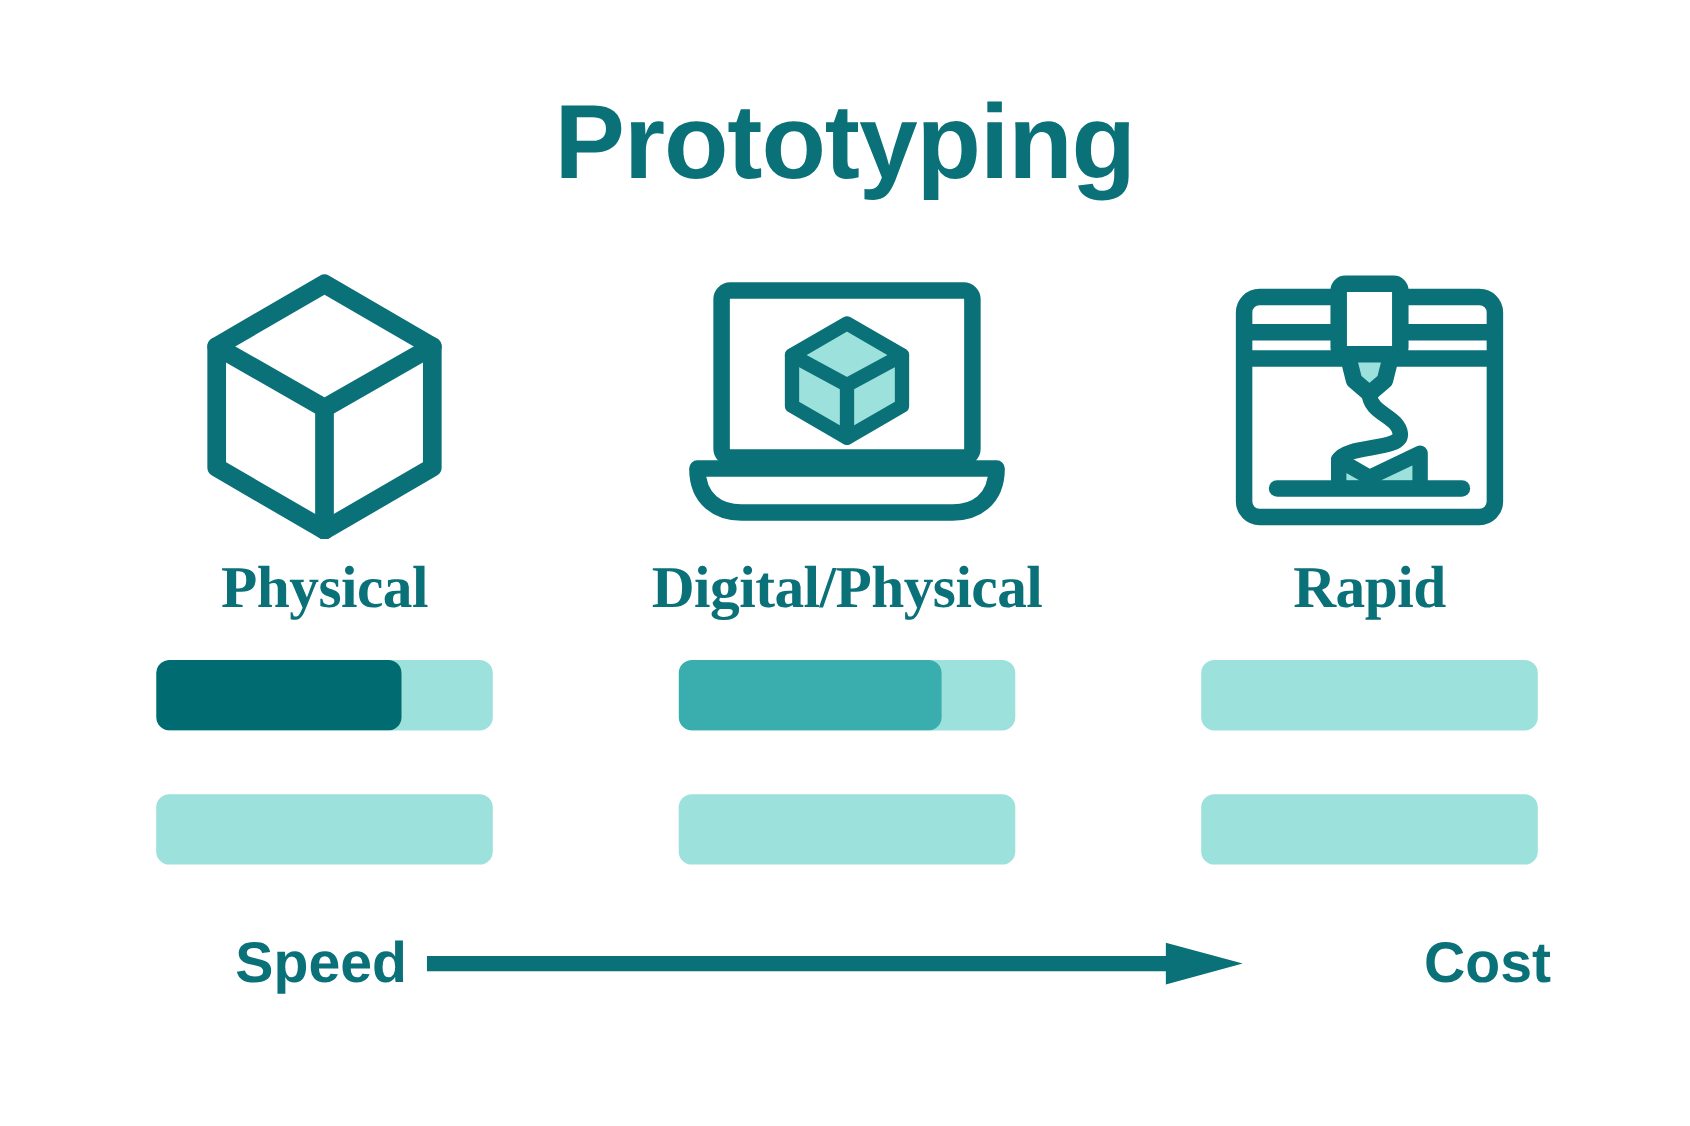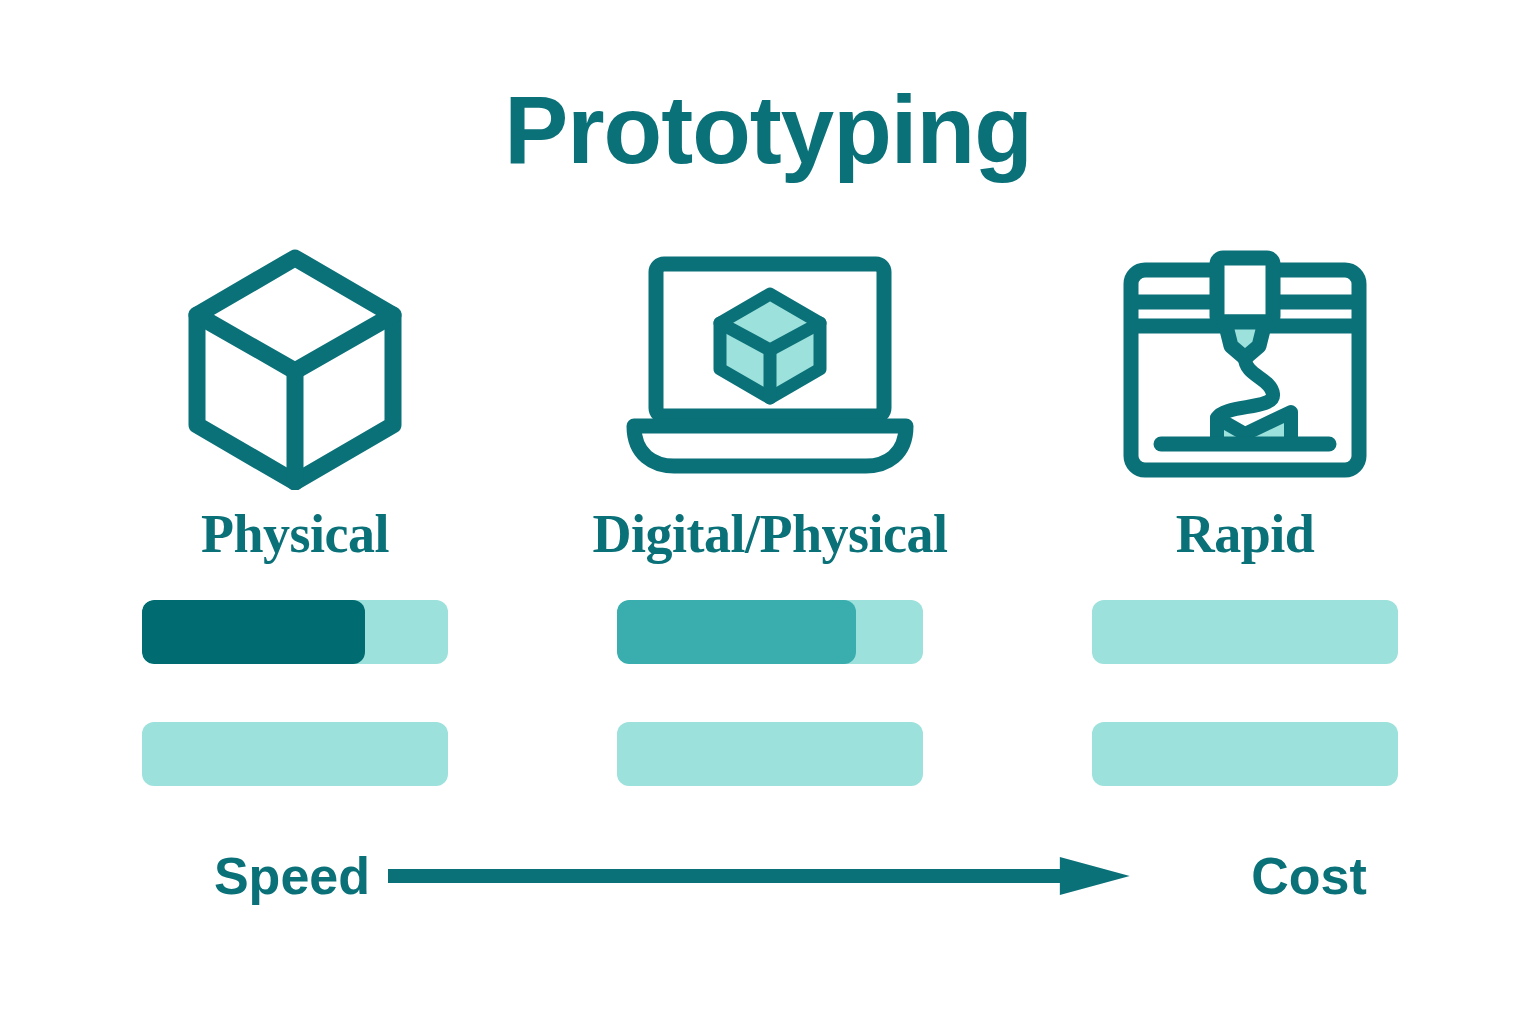--- a/index.html
+++ b/index.html
@@ -117,21 +117,21 @@
     align-items: center;
   }
   .axis-label {
     font-size: 52px;
     font-weight: 600;
     color: #0b7179;
     line-height: 1;
     white-space: nowrap;
   }
   .axis-label.left  { width: 240px; text-align: right;  padding-left: 78px; box-sizing: border-box; }
-  .axis-label.right { width: 260px; text-align: center;  padding-left: 58px; box-sizing: border-box; }
+  .axis-label.right { width: 260px; text-align: right;  padding-left: 58px; box-sizing: border-box; }
   .axis-arrow {
     flex: 1;
     display: flex;
     align-items: center;
     justify-content: center;
     padding: 0 18px;
     box-sizing: border-box;
   }
   .axis-arrow svg { display: block; width: 100%; height: 42px; }
 </style>

